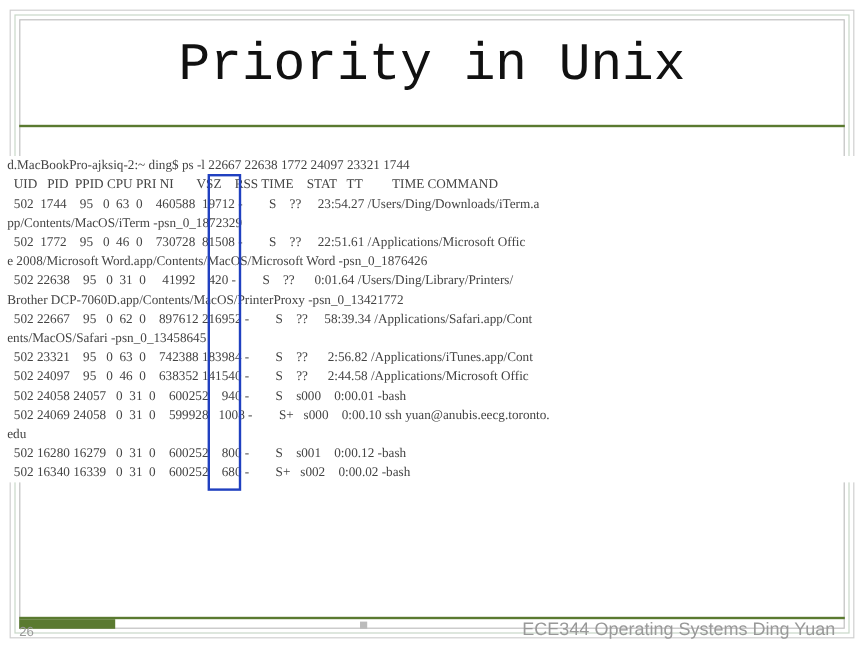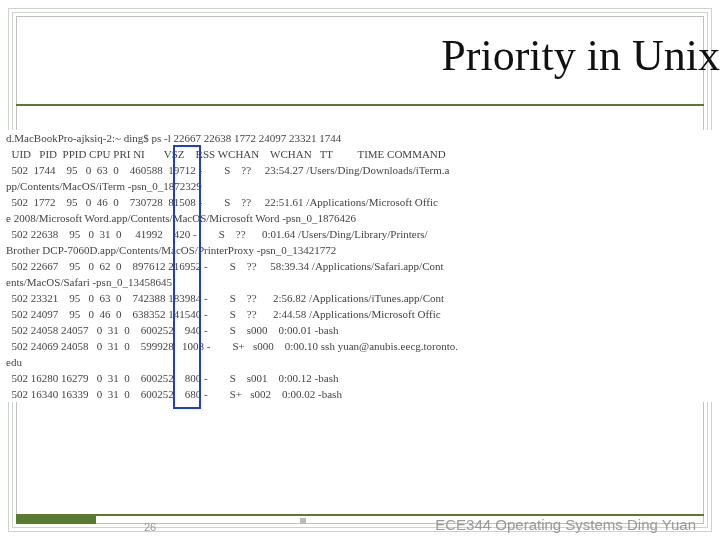--- a/index.html
+++ b/index.html
@@ -1,46 +1,46 @@
 <!DOCTYPE html>
 <html><head>
 <meta charset="utf-8">
 <style>
 html,body{margin:0;padding:0;width:720px;height:540px;background:#fff;font-family:Arial,Helvetica,sans-serif;overflow:hidden}
 .slide{position:relative;width:720px;height:540px;box-sizing:border-box}
 .frame-outer{position:absolute;top:8px;left:8px;right:8px;bottom:8px;border:1px solid #d0d0d0}
 .frame-mid{position:absolute;top:12px;left:12px;right:12px;bottom:12px;border:1px solid #c8d8c8}
 .frame-inner{position:absolute;top:16px;left:16px;right:16px;bottom:16px;border:1px solid #c0c0c0}
-.title{position:absolute;top:30px;left:0;right:0;text-align:right;font-size:44px;color:#111;font-family:Liberation Serif, serif}
+.title{position:absolute;top:30px;left:0;right:0;text-align:center;font-size:44px;color:#111;font-family:Liberation Mono, monospace}
 .rule{position:absolute;top:104px;left:16px;right:16px;height:0;border-top:2px solid #5a7a30}
 .term{position:absolute;top:130px;left:0;width:720px;font-family:Liberation Serif, serif;font-size:11px;line-height:16px;color:#444;background:#fff}
 .tl{white-space:pre;padding-left:6px;height:16px}
 .pri-box{position:absolute;top:145px;left:173px;width:24px;height:260px;border:2px solid #2040c0;pointer-events:none}
 .footer-rule{position:absolute;bottom:24px;left:16px;right:16px;height:0;border-top:2px solid #5a7a30}
-.pagenum{position:absolute;bottom:7px;left:0;width:300px;text-align:center;font-size:11px;color:#999}
+.pagenum{position:absolute;bottom:7px;left:16px;width:300px;font-size:11px;color:#999}
 .footer-right{position:absolute;bottom:7px;right:24px;font-size:15px;color:#999}
 .green-tab{position:absolute;bottom:16px;left:16px;width:80px;height:8px;background:#5a7a30}
 .small-sq{position:absolute;bottom:16px;left:300px;width:6px;height:6px;background:#bbb}
 </style>
 </head>
 <body>
 
 <div class="slide">
   <div class="frame-outer"></div>
   <div class="frame-mid"></div>
   <div class="frame-inner"></div>
   <div class="green-tab"></div>
   <div class="small-sq"></div>
 
   <div class="title">Priority in Unix</div>
   <div class="rule"></div>
 
   <div class="term" id="term">
       <div class="tl">d.MacBookPro-ajksiq-2:~ ding$ ps -l 22667 22638 1772 24097 23321 1744</div>
-      <div class="tl">  UID   PID  PPID CPU PRI NI       VSZ    RSS WCHAN    WCHAN   TT         TIME COMMAND</div>
+      <div class="tl">  UID   PID  PPID CPU PRI NI       VSZ    RSS TIME    STAT   TT         TIME COMMAND</div>
       <div class="tl">  502  1744    95   0  63  0    460588  19712 -        S    ??     23:54.27 /Users/Ding/Downloads/iTerm.a</div>
       <div class="tl">pp/Contents/MacOS/iTerm -psn_0_1872329</div>
       <div class="tl">  502  1772    95   0  46  0    730728  81508 -        S    ??     22:51.61 /Applications/Microsoft Offic</div>
       <div class="tl">e 2008/Microsoft Word.app/Contents/MacOS/Microsoft Word -psn_0_1876426</div>
       <div class="tl">  502 22638    95   0  31  0     41992    420 -        S    ??      0:01.64 /Users/Ding/Library/Printers/</div>
       <div class="tl">Brother DCP-7060D.app/Contents/MacOS/PrinterProxy -psn_0_13421772</div>
       <div class="tl">  502 22667    95   0  62  0    897612 216952 -        S    ??     58:39.34 /Applications/Safari.app/Cont</div>
       <div class="tl">ents/MacOS/Safari -psn_0_13458645</div>
       <div class="tl">  502 23321    95   0  63  0    742388 183984 -        S    ??      2:56.82 /Applications/iTunes.app/Cont</div>
       <div class="tl">  502 24097    95   0  46  0    638352 141540 -        S    ??      2:44.58 /Applications/Microsoft Offic</div>

